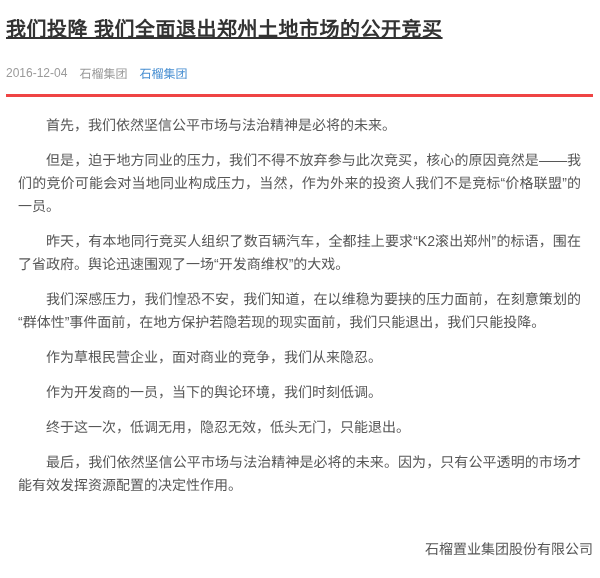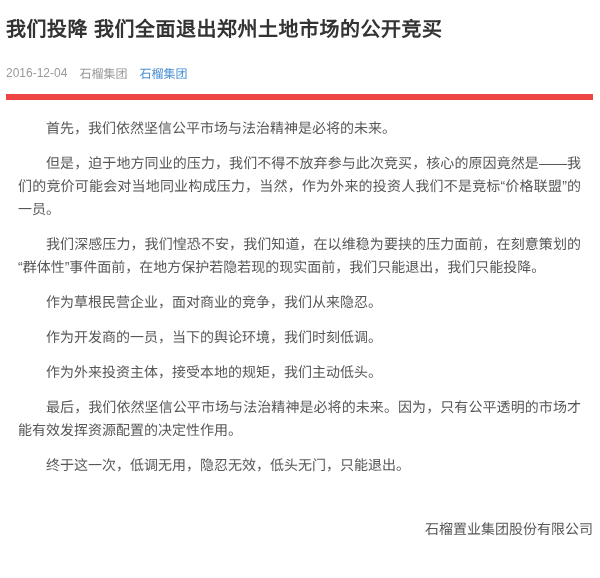--- a/index.html
+++ b/index.html
@@ -17,25 +17,26 @@
     box-sizing: border-box;
     padding: 10px 7px 0 6px;
   }
   .article-title {
     margin: 5px 0 0 0;
     font-size: 20px;
     font-weight: 700;
     color: #333333;
     line-height: 28px;
     letter-spacing: 0.5px;
+    text-decoration: underline;
   }
   .meta-row {
     margin-top: 21px;
     padding-bottom: 13px;
-    border-bottom: 6px solid #ef4444;
+    border-bottom: 3px solid #ef4444;
     font-size: 12px;
     color: #9a9a9a;
     display: flex;
     align-items: center;
   }
   .meta-row .meta-date { margin-right: 12px; }
   .meta-row .meta-author { margin-right: 12px; }
   .meta-row .meta-tag {
     color: #4a90d2;
     text-decoration: none;
@@ -69,26 +70,26 @@
 
   <div class="meta-row">
     <span class="meta-date">2016-12-04</span>
     <span class="meta-author">石榴集团</span>
     <a class="meta-tag">石榴集团</a>
   </div>
 
   <div class="article-body">
     <p>首先，我们依然坚信公平市场与法治精神是必将的未来。</p>
     <p>但是，迫于地方同业的压力，我们不得不放弃参与此次竞买，核心的原因竟然是——我们的竞价可能会对当地同业构成压力，当然，作为外来的投资人我们不是竞标“价格联盟”的一员。</p>
+    <p>昨天，有本地同行竞买人组织了数百辆汽车，全都挂上要求“K2滚出郑州”的标语，围在了省政府。舆论迅速围观了一场“开发商维权”的大戏。</p>
     <p>我们深感压力，我们惶恐不安，我们知道，在以维稳为要挟的压力面前，在刻意策划的“群体性”事件面前，在地方保护若隐若现的现实面前，我们只能退出，我们只能投降。</p>
     <p>作为草根民营企业，面对商业的竞争，我们从来隐忍。</p>
     <p>作为开发商的一员，当下的舆论环境，我们时刻低调。</p>
-    <p>作为外来投资主体，接受本地的规矩，我们主动低头。</p>
+    <p>终于这一次，低调无用，隐忍无效，低头无门，只能退出。</p>
     <p>最后，我们依然坚信公平市场与法治精神是必将的未来。因为，只有公平透明的市场才能有效发挥资源配置的决定性作用。</p>
-    <p>终于这一次，低调无用，隐忍无效，低头无门，只能退出。</p>
   </div>
 
   <div class="signature">
     <div class="sig-company">石榴置业集团股份有限公司</div>
 
   </div>
 
 </div>
 
 </body></html>

